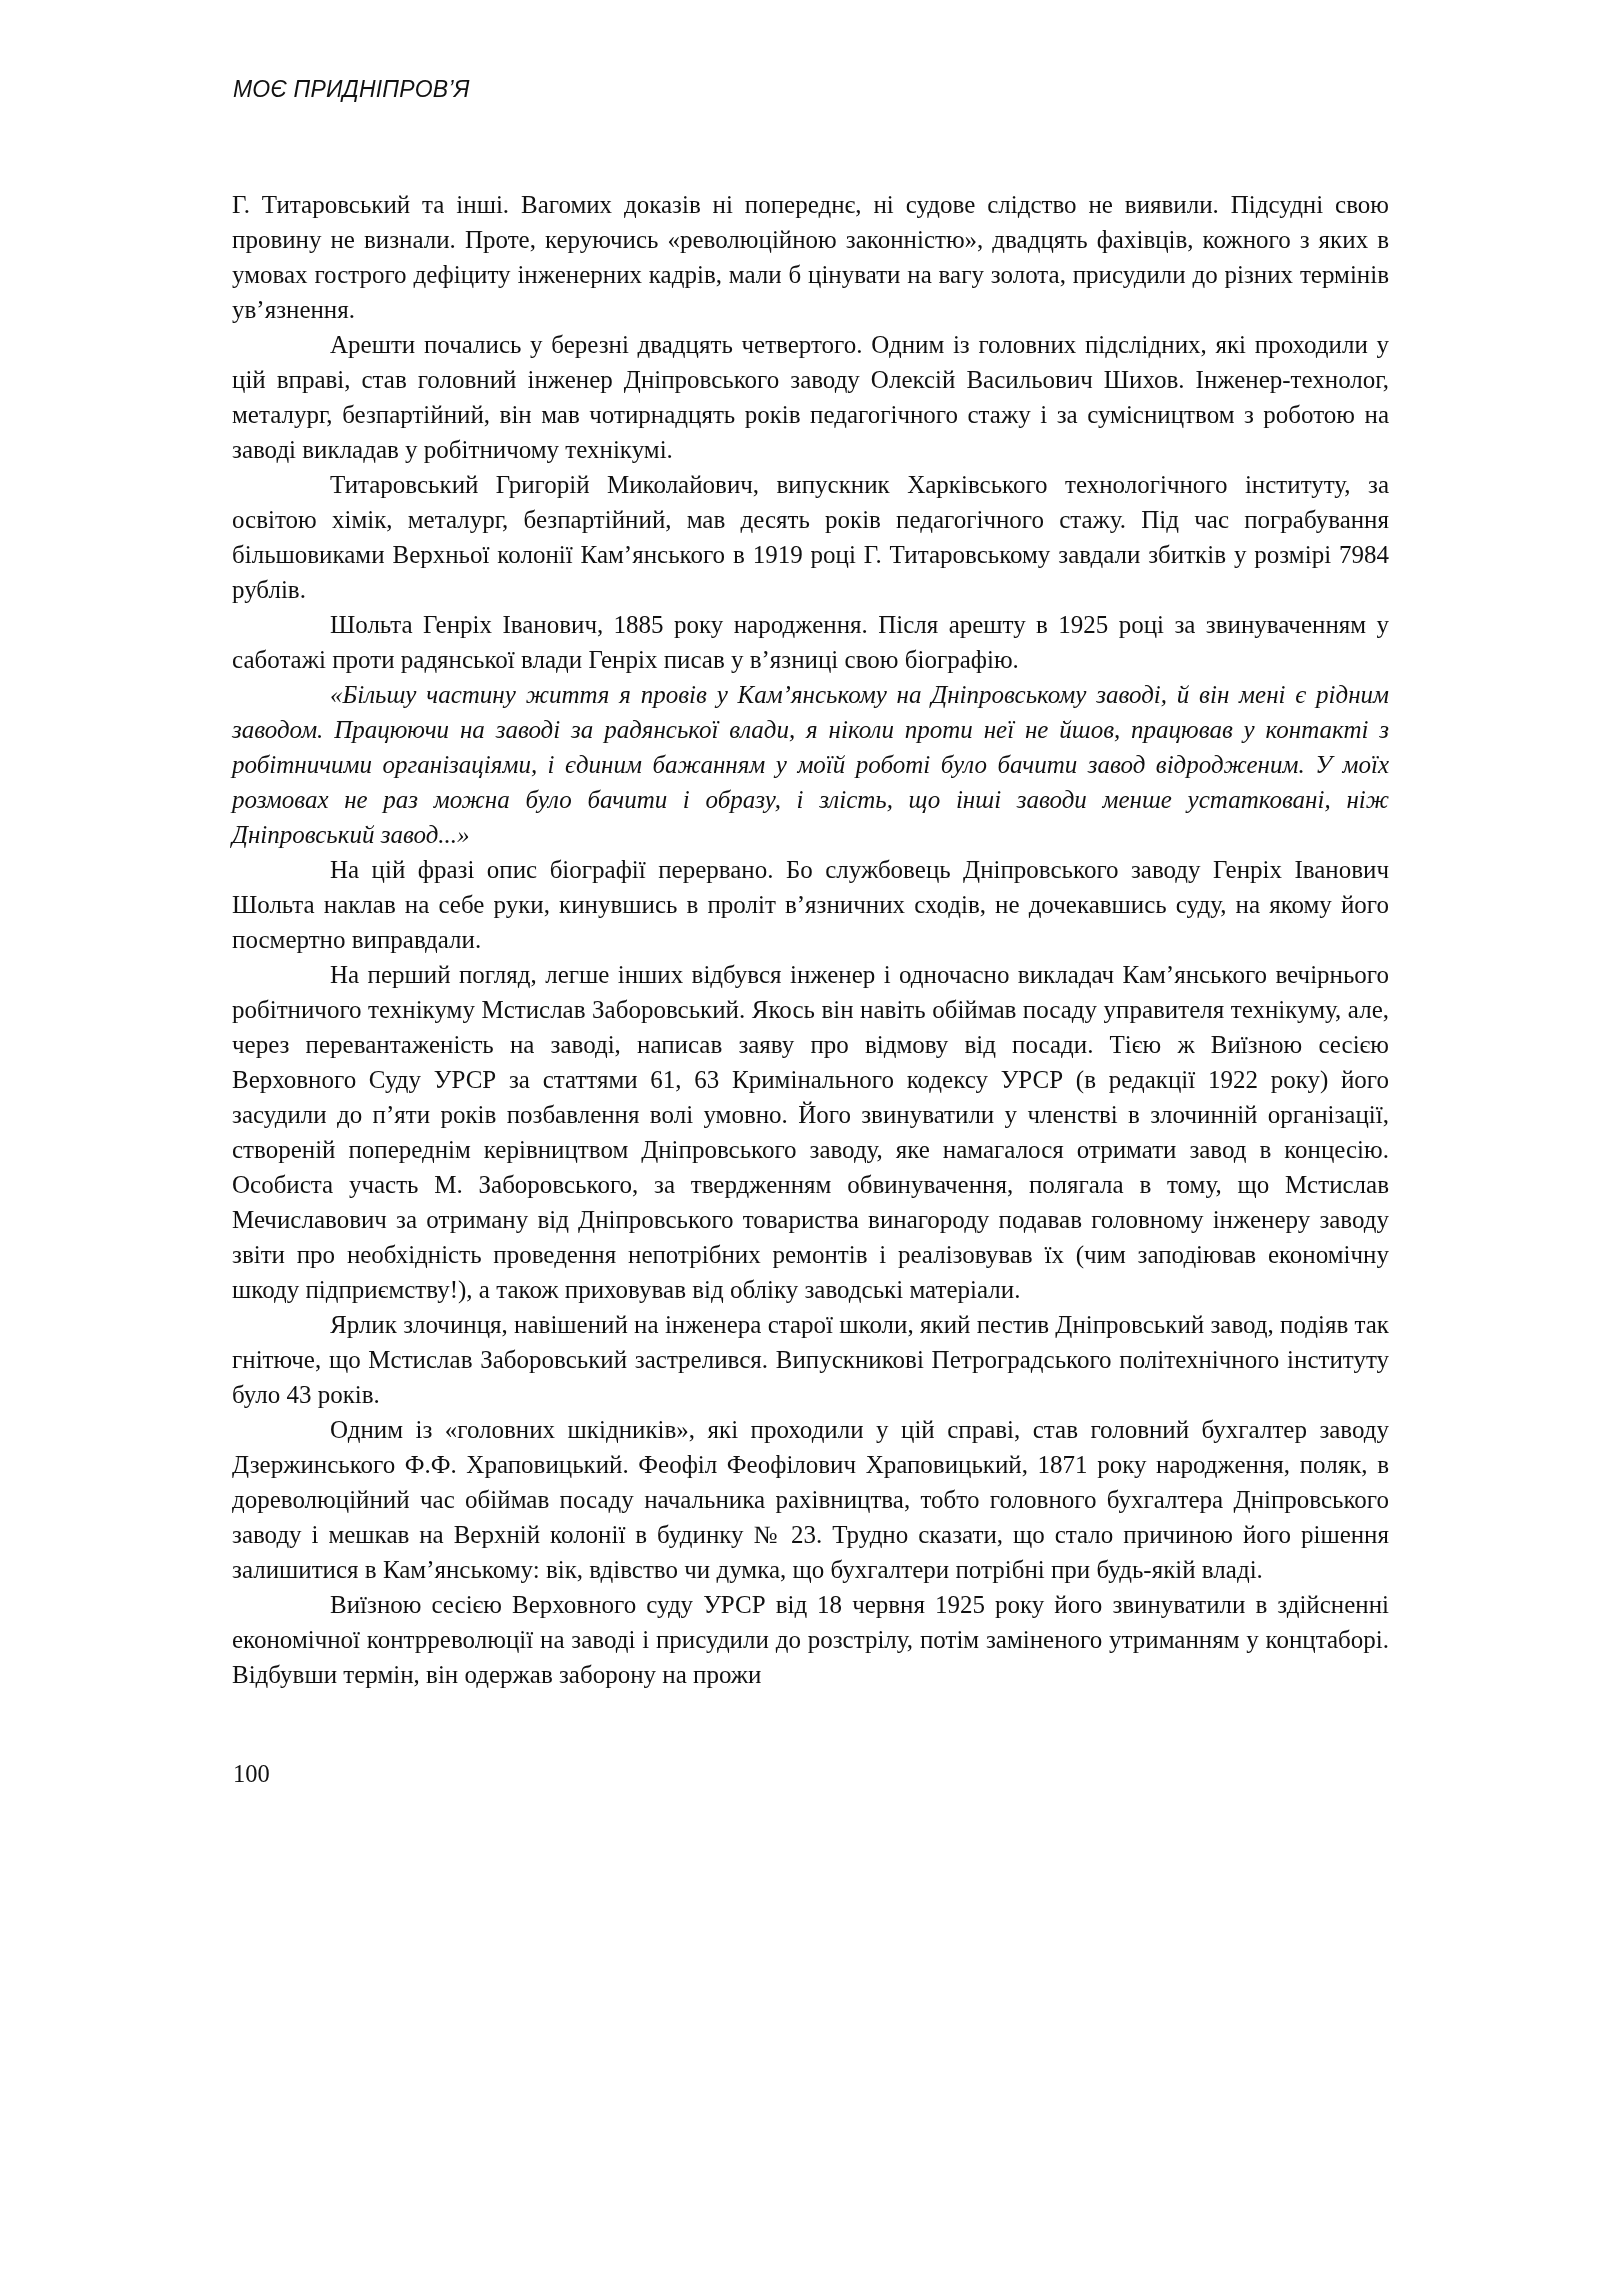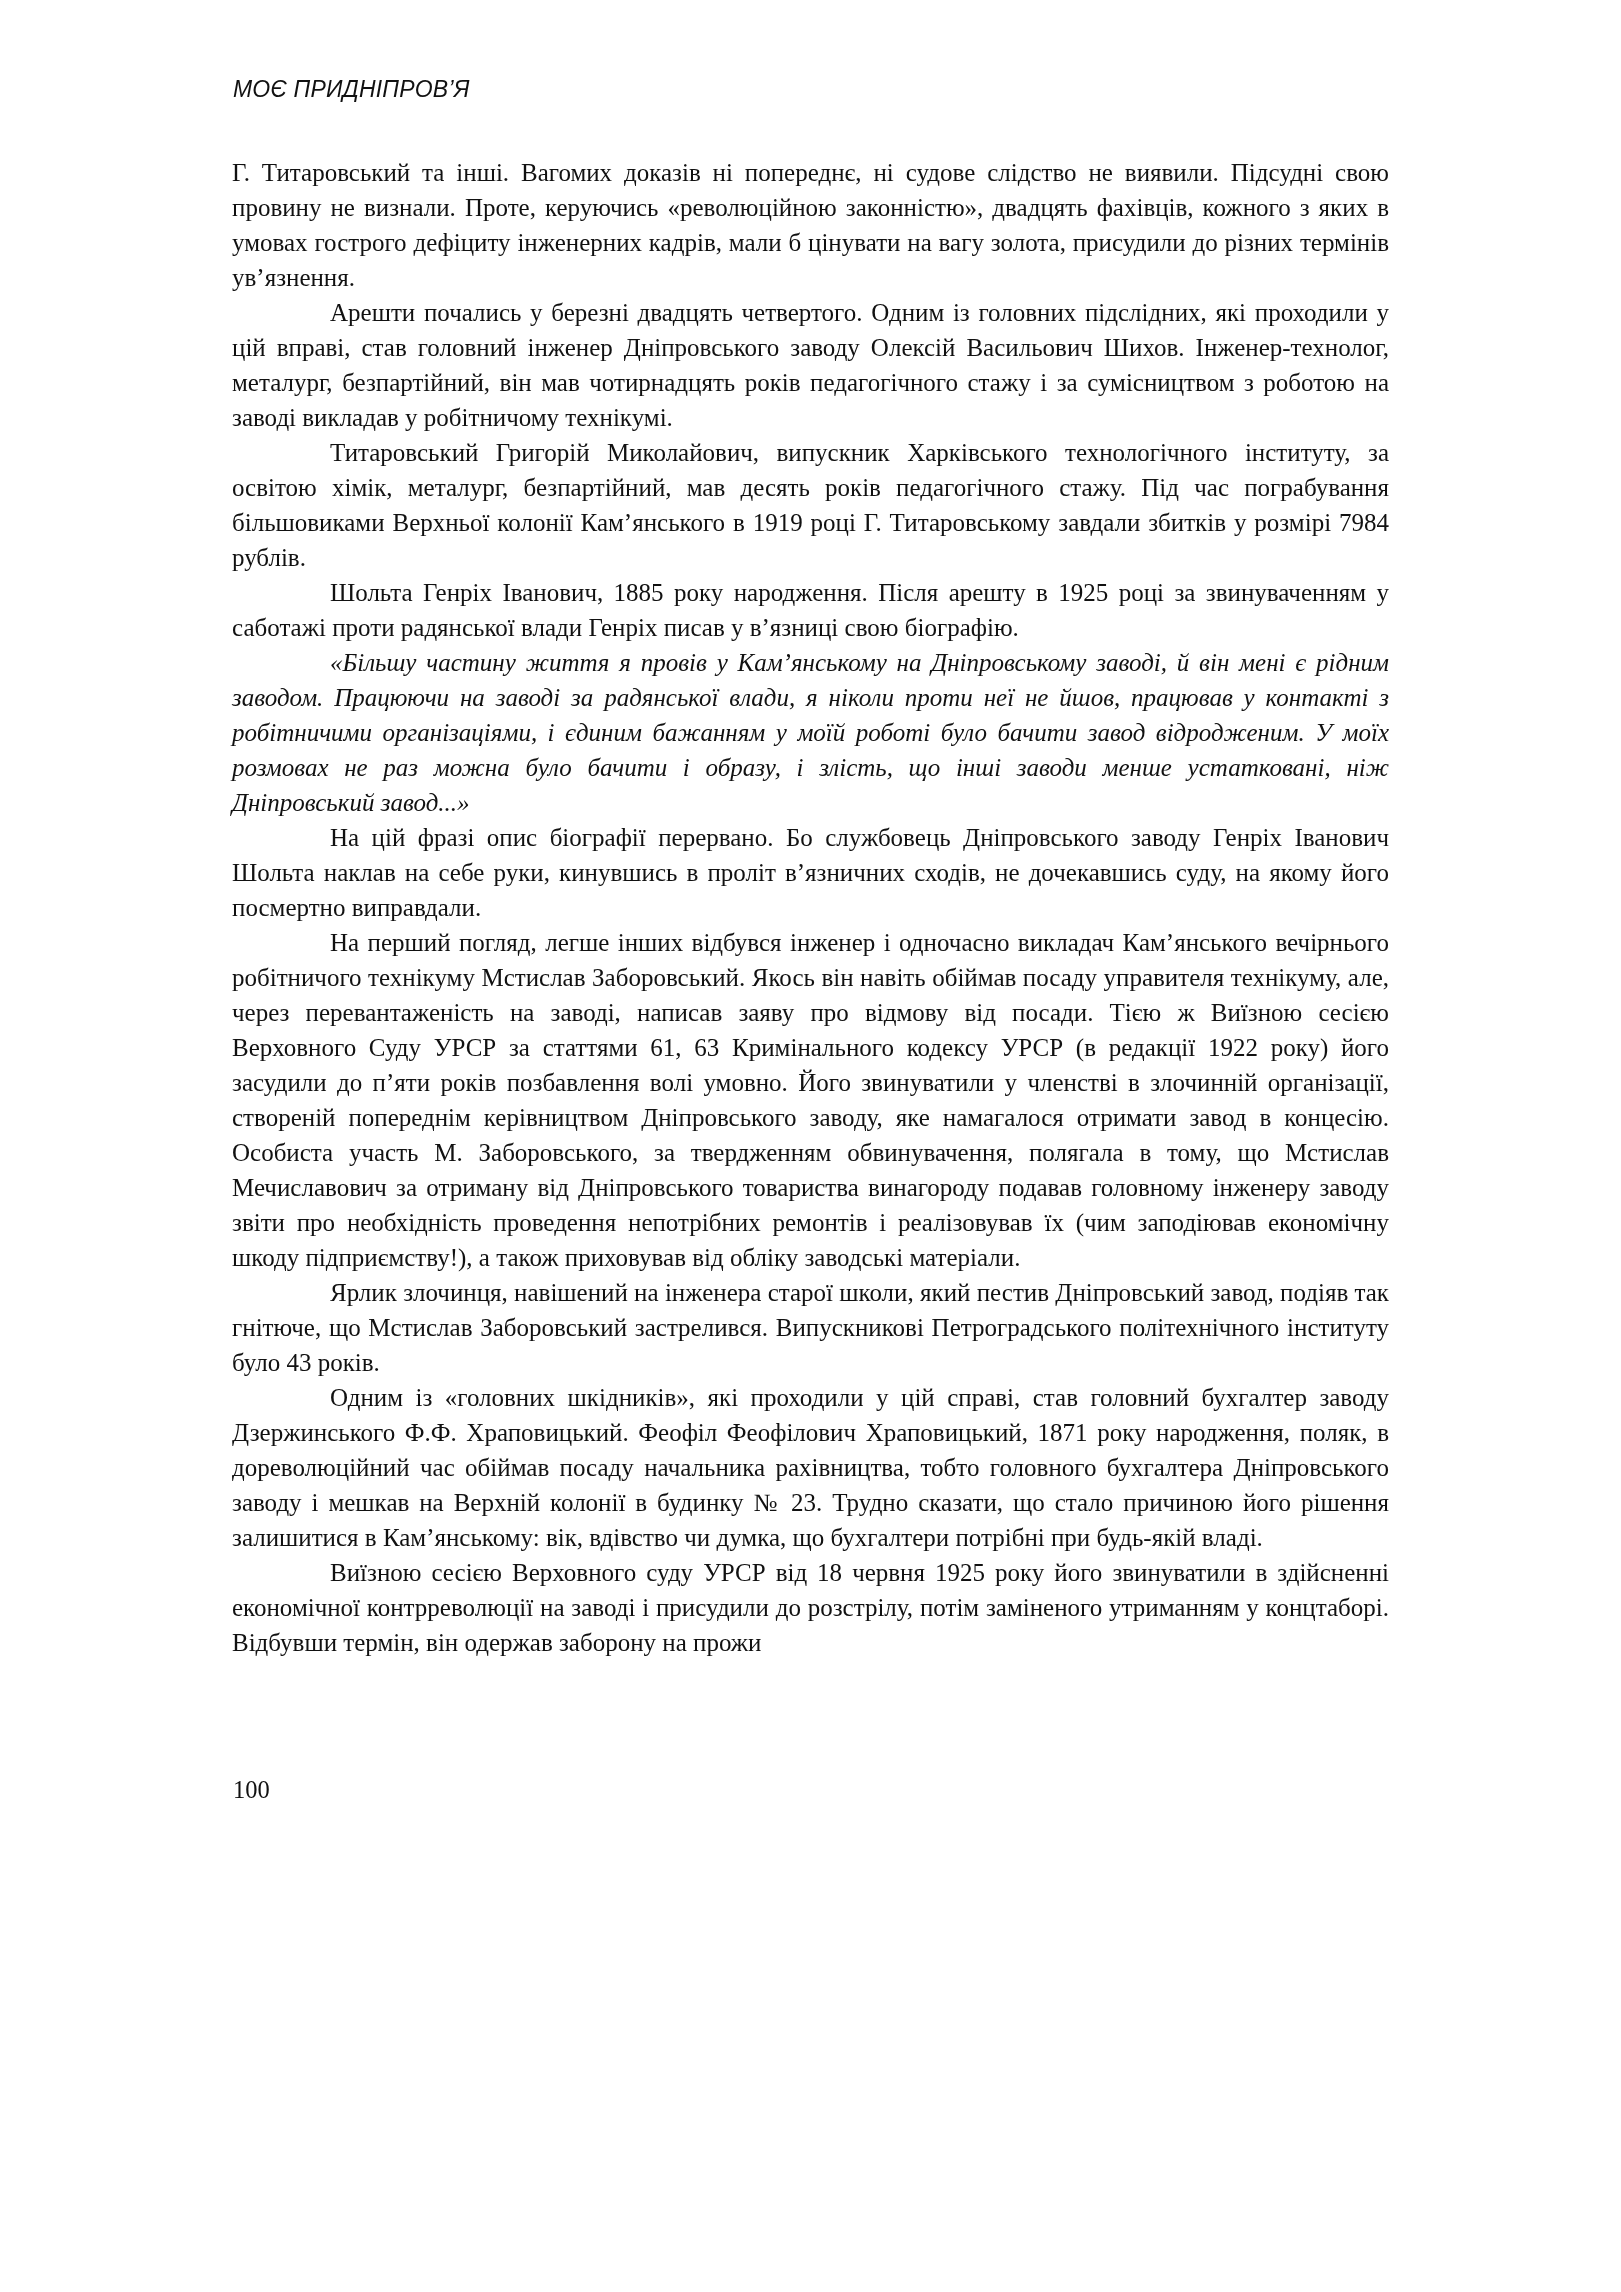--- a/index.html
+++ b/index.html
@@ -34,33 +34,33 @@
     line-height: 35px;
     text-align: justify;
     hyphens: manual;
   }
   .body-text p {
     margin: 0;
     text-indent: 98px;
   }
   .body-text p.no-indent {
     text-indent: 0;
+    margin-top: 32px;
   }
   .body-text p.quote {
     font-style: italic;
     font-family: Liberation Serif, serif;
   }
   .page-number {
     position: absolute;
     left: 233px;
     top: 1757px;
     font-family: "Liberation Serif", serif;
     font-size: 24.5px;
     line-height: 34px;
-    margin-top: 16px;
   }
 </style>
 </head>
 <body>
 
 <div class="page-header">МОЄ ПРИДНІПРОВ’Я</div>
 
 <div class="body-text">
   <p class="no-indent">Г. Титаровський та інші. Вагомих доказів ні попереднє, ні судове слідство не виявили. Підсудні свою провину не визнали. Проте, керуючись «революційною законністю», двадцять фахівців, кожного з яких в умовах гострого дефіциту інженерних кадрів, мали б цінувати на вагу золота, присудили до різних термінів ув’язнення.</p>
   <p>Арешти почались у березні двадцять четвертого. Одним із головних підслідних, які проходили у цій вправі, став головний інженер Дніпровського заводу Олексій Васильович Шихов. Інженер-технолог, металург, безпартійний, він мав чотирнадцять років педагогіч­ного стажу і за сумісництвом з роботою на заводі викладав у робітничому технікумі.</p>

